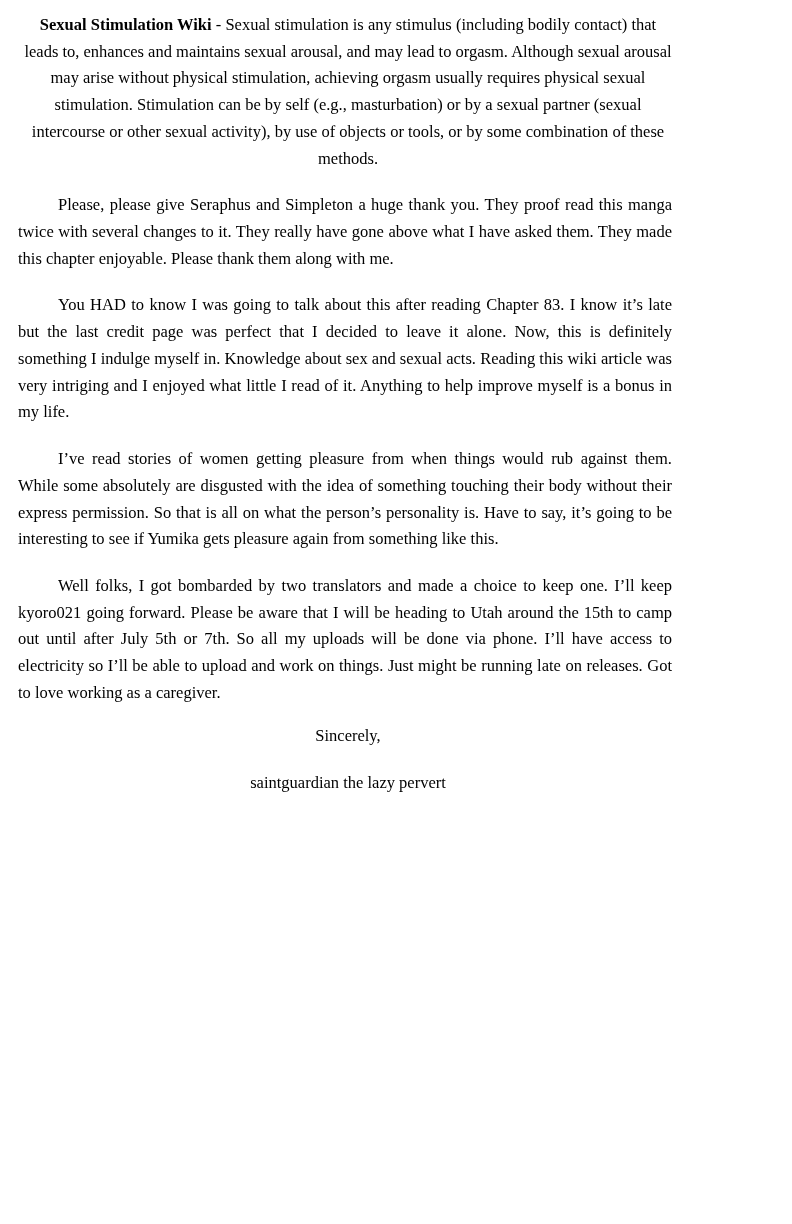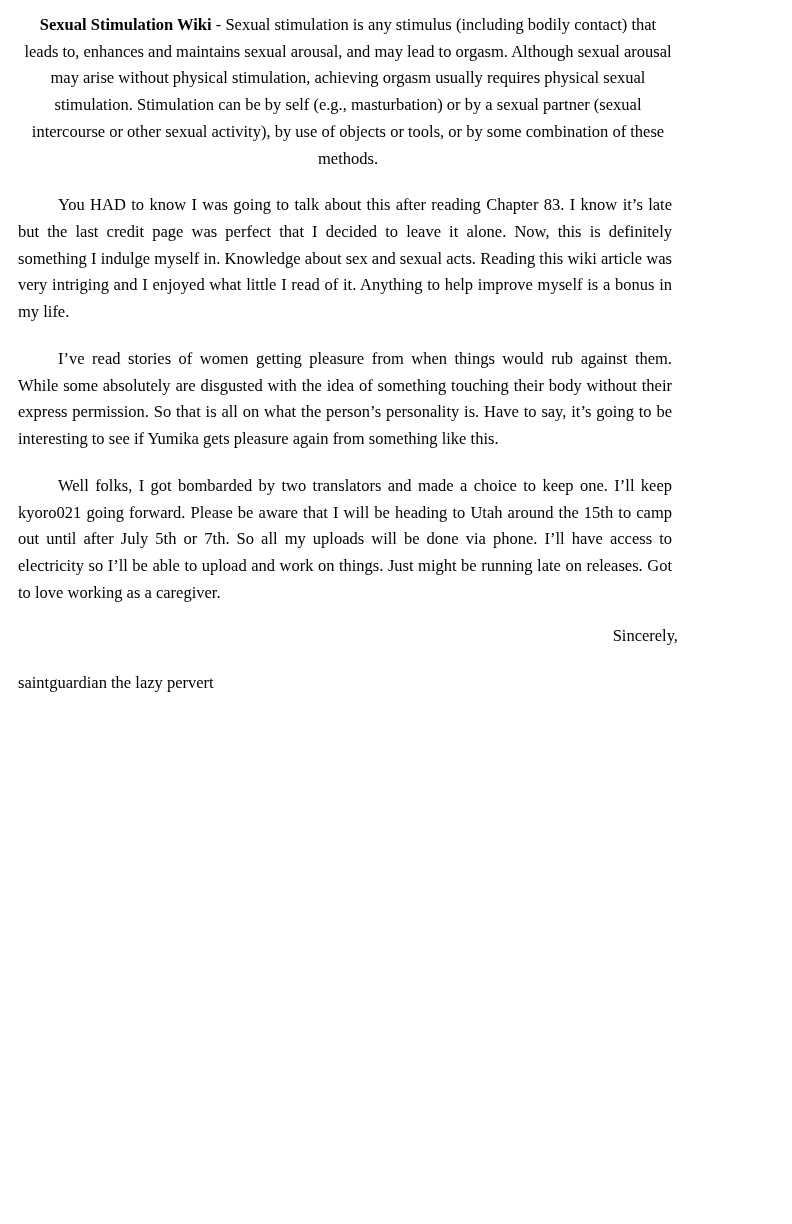--- a/index.html
+++ b/index.html
@@ -41,37 +41,38 @@
     line-height: 1.62;
     text-align: justify;
     text-indent: 40px;
     margin-top: 20px;
     margin-right: 6px;
   }
   .closing {
     font-size: 16.5px;
     line-height: 1.62;
     margin-top: 12px;
-    text-align: right;
+    text-align: center;
   }
   .signature {
     font-size: 16.5px;
     line-height: 1.62;
     margin-top: 20px;
-    text-align: left;
+    text-align: center;
   }
 </style>
 </head>
 <body>
 
 <div class="page">
 
   <p class="intro"><span class="bold">Sexual Stimulation Wiki</span><span> - </span><span>Sexual stimulation is any stimulus (including bodily contact) that leads to, enhances and maintains sexual arousal, and may lead to orgasm. Although sexual arousal may arise without physical stimulation, achieving orgasm usually requires physical sexual stimulation. Stimulation can be by self (e.g., masturbation) or by a sexual partner (sexual intercourse or other sexual activity), by use of objects or tools, or by some combination of these methods.</span></p>
 
 
+  <p class="para">Please, please give Seraphus and Simpleton a huge thank you.  They proof read this manga twice with several changes to it.  They really have gone above what I have asked them.  They made this chapter enjoyable.  Please thank them along with me.</p>
   <p class="para">You HAD to know I was going to talk about this after reading Chapter 83.  I know it’s late but the last credit page was perfect that I decided to leave it alone.  Now, this is definitely something I indulge myself in.  Knowledge about sex and sexual acts.  Reading this wiki article was very intriging and I enjoyed what little I read of it.  Anything to help improve myself is a bonus in my life.</p>
   <p class="para">I’ve read stories of women getting pleasure from when things would rub against them.  While some absolutely are disgusted with the idea of something touching their body without their express permission.  So that is all on what the person’s personality is.  Have to say, it’s going to be interesting to see if Yumika gets pleasure again from something like this.</p>
   <p class="para">Well folks, I got bombarded by two translators and made a choice to keep one.  I’ll keep kyoro021 going forward.  Please be aware that I will be heading to Utah around the 15th to camp out until after July 5th or 7th.  So all my uploads will be done via phone.  I’ll have access to electricity so I’ll be able to upload and work on things.  Just might be running late on releases.  Got to love working as a caregiver.</p>
 
   <p class="closing">Sincerely,</p>
   <p class="signature">saintguardian the lazy pervert</p>
 
 </div>
 
 </body></html>

